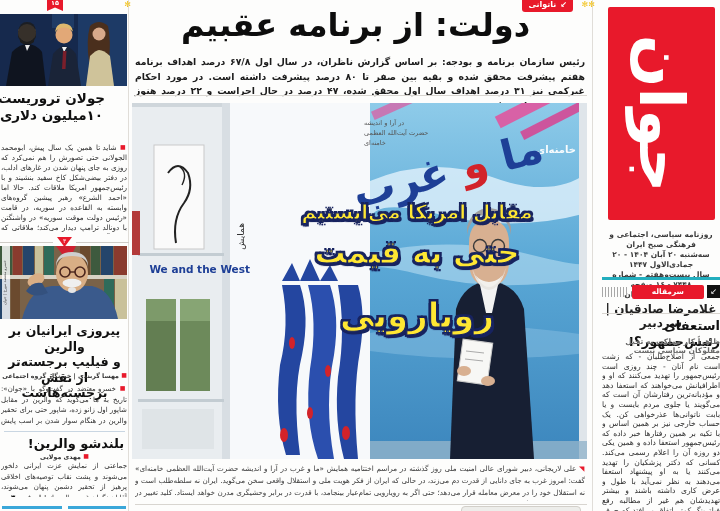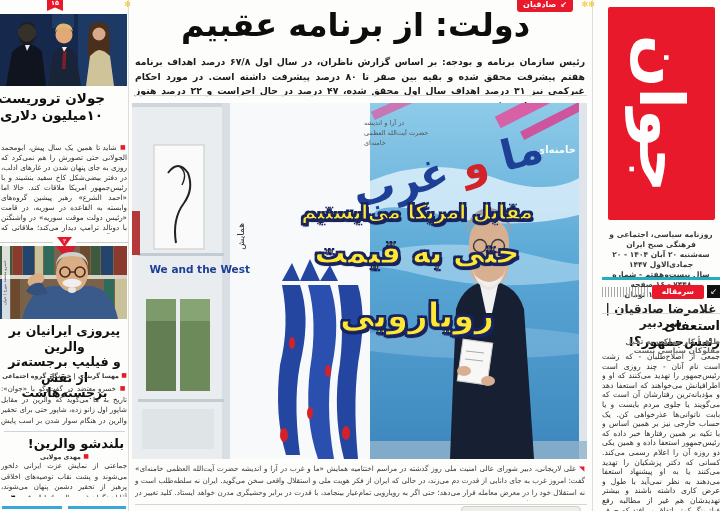--- a/index.html
+++ b/index.html
@@ -11,21 +11,21 @@
   .ornament { position:absolute; color:#f2c21c; font-size:8px; line-height:8px; z-index:5; }
 
   
   .col-right { position:absolute; top:0; right:0; width:124px; height:511px; padding:0 4px; }
   .masthead { position:absolute; top:7px; right:5px; width:107px; height:213px; background:#e8192b; border-radius:2px; display:flex; align-items:center; justify-content:center; overflow:hidden; }
   .logo-word { color:#fff; font-weight:bold; font-size:62px; transform:rotate(90deg); letter-spacing:-2px; }
   .mast-info { position:absolute; top:230px; right:0; width:118px; text-align:center; color:#3a3a3a; font-size:7.5px; line-height:10px; font-weight:bold; }
   .teal-rule { position:absolute; top:277px; right:0; width:118px; height:2.5px; background:#23aebe; }
   .editorial-bar { position:absolute; top:285px; right:0; width:118px; height:13px; display:flex; align-items:center; gap:3px; }
   .ed-mark { width:13px; height:13px; background:#111; color:#fff; font-size:8px; display:flex; align-items:center; justify-content:center; }
-  .ed-label { background:#e8192b; color:#fff; font-size:7.5px; font-weight:bold; padding:2px 10px 3px; border-radius:2px; }
+  .ed-label { background:#e8192b; color:#fff; font-size:7.5px; font-weight:bold; padding:2px 20px 3px; border-radius:2px; }
   .barcode { flex:1; height:10px; background:repeating-linear-gradient(90deg,#a8a8a8 0 1px,transparent 1px 3px); }
   .ed-byline { position:absolute; top:302px; right:0; width:118px; text-align:center; font-size:12px; font-weight:bold; color:#222; }
   .ed-rule { position:absolute; top:313px; right:0; width:118px; }
   .ed-headline { position:absolute; top:318px; right:0; width:118px; font-size:13px; line-height:16px; color:#111; text-align:right; }
   .ed-sub { position:absolute; top:337px; right:0; width:118px; font-size:7.5px; color:#6a6a6a; font-weight:bold; text-align:right; }
   .ed-body { position:absolute; top:352px; right:0; width:118px; height:159px; overflow:hidden; font-size:7.6px; line-height:9.6px; color:#2b2b2b; text-align:justify; }
 
   
   .col-main { position:absolute; top:0; right:129px; width:462px; height:511px; }
   .tag-econ { position:absolute; top:-3px; right:18px; height:15px; background:#e8192b; color:#fff; border-radius:3px; display:flex; align-items:center; gap:4px; padding:0 6px; font-size:8px; font-weight:bold; z-index:4; }
@@ -98,21 +98,21 @@
     <div class="ed-byline">غلامرضا صادقیان | سردبیر</div>
     <div class="hairline ed-rule"></div>
     <h2 class="ed-headline">استعفای رئیس‌جمهور؟!</h2>
     <div class="ed-sub">ظاهراً کار مملکت به تخیل مفلوکان سیاسی نیست</div>
     <p class="ed-body">جمعی از اصلاح‌طلبان - که زشت است نام آنان - چند روزی است رئیس‌جمهور را تهدید می‌کنند که او و اطرافیانش می‌خواهند که استعفا دهد و مؤدبانه‌ترین رفتارشان آن است که می‌گویند یا جلوی مردم بایست و یا بابت ناتوانی‌ها عذرخواهی کن. یک حساب خارجی نیز بر همین اساس و با تکیه بر همین رفتارها خبر داده که رئیس‌جمهور استعفا داده و همین یکی دو روزه آن را اعلام رسمی می‌کند. کسانی که دکتر پزشکیان را تهدید می‌کنند یا به او پیشنهاد استعفا می‌دهند به نظر نمی‌آید با طول و عرض کاری داشته باشند و بیشتر تهدیدشان هم غیر از مطالبه رفع فیلترینگ کمتر اتفاق می‌افتد که حرف دیگری بزنند. از یک سال پیش هم کسانی بحث استعفای رئیس‌جمهور را مطرح کردند و عجیب آنکه برخی از آنان در شورای راهبری رئیس‌جمهور بودند و فقط چند ماه بعد از تشکیل کابینه تشخیص استعفا دادند! برخی دیگر مدتی بعد از پیشنهاد استعفا با مطالبات دیگر که با نوشتن یادداشت‌های مشترک کلید زدند، وارد شورای اطلاع‌رسانی دولت هم شدند؛ اینجا گرگان مغلوک، نان به نرخ روز خور! خواننده این نوشته شاید انتظار دارد در این بند توضیح دهم</p>
   </aside>
 
   <main class="col-main">
     <div class="tag-econ">
       <span class="mini-mark">↙</span>
-      <span>صادقیان</span>
+      <span>ناتوانی</span>
     </div>
     <h1 class="lead-headline"><span>دولت: از برنامه عقبیم</span></h1>
     <p class="lead-deck">رئیس سازمان برنامه و بودجه: بر اساس گزارش ناظران، در سال اول ۶۷/۸ درصد اهداف برنامه هفتم پیشرفت محقق شده و بقیه بین صفر تا ۸۰ درصد پیشرفت داشته است. در مورد احکام غیرکمی نیز ۳۱ درصد اهداف سال اول محقق شده، ۴۷ درصد در حال اجراست و ۲۲ درصد هنوز محقق نشده است | صفحه ۴</p>
     <div class="hairline lead-rule"></div>
 
     <figure class="photo-main">
       <svg width="455" height="356" viewBox="0 0 455 356">
 
         <defs>
           <linearGradient id="sea" x1="0" y1="0" x2="0" y2="1">

